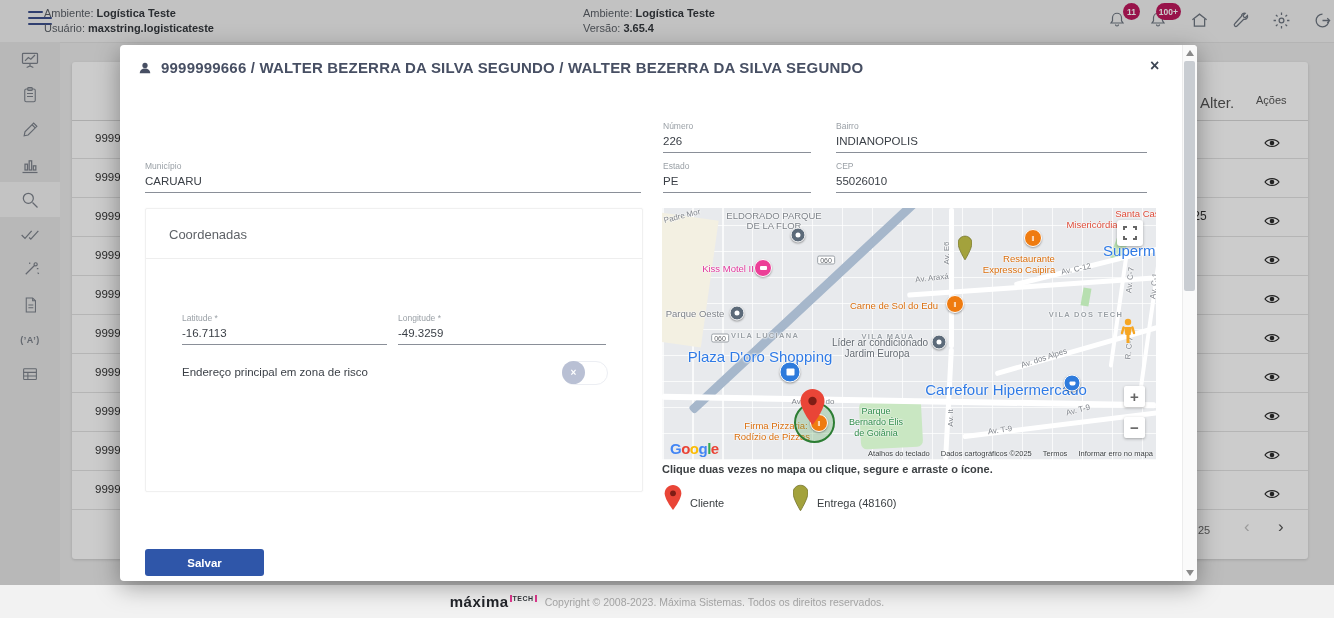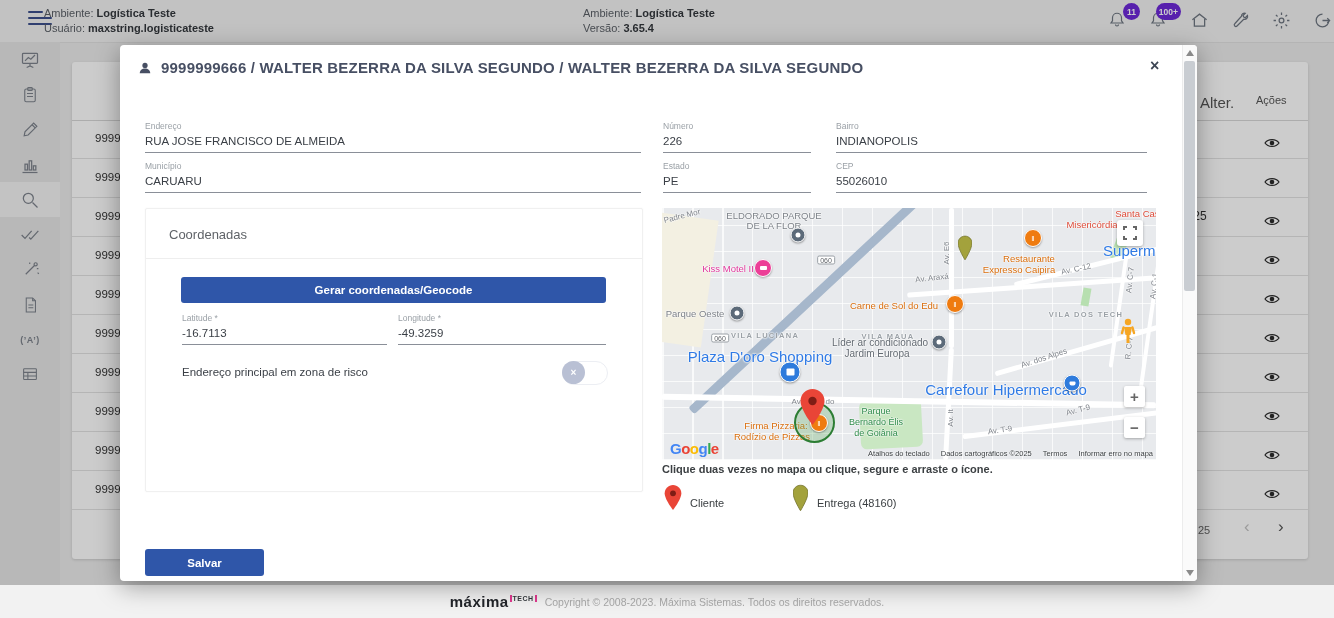--- a/index.html
+++ b/index.html
@@ -13,21 +13,21 @@
   .hamburger i:nth-child(1){width:15px;margin-top:0;}
   .hamburger i:nth-child(2){width:24px;}
   .hamburger i:nth-child(3){width:24px;}
   .hdr-block{position:absolute;top:6px;font-size:11px;color:#5a5f66;line-height:15px;}
   .hdr-block b{color:#34383d;}
   .hdr-left{left:44px;}
   .hdr-center{left:583px;}
   .hdr-icons{position:absolute;left:1106px;top:9px;display:flex;gap:19px;align-items:center;}
   .hicon{position:relative;width:22px;height:22px;display:flex;align-items:center;justify-content:center;cursor:pointer;}
   .hicon svg{stroke:#6e7681;fill:none;stroke-width:1.6;}
-  .badge{position:absolute;top:-6px;right:-12px;min-width:11px;height:17px;padding:0 3px;background:#6d28d9;border-radius:9px;color:#fff;font-size:8.5px;font-weight:bold;display:flex;align-items:center;justify-content:center;}
+  .badge{position:absolute;top:-6px;right:-12px;min-width:11px;height:17px;padding:0 3px;background:#be185d;border-radius:9px;color:#fff;font-size:8.5px;font-weight:bold;display:flex;align-items:center;justify-content:center;}
 
   .sidebar{position:absolute;left:0;top:42px;width:60px;height:543px;background:#e7e7e7;}
   .sb-item{width:60px;height:35px;display:flex;align-items:center;justify-content:center;cursor:pointer;}
   .sb-item.active{background:#f4f4f4;}
   .sb-item svg{stroke:#7d838c;fill:none;stroke-width:1.5;}
   .sb-item .txticon{font-size:9px;font-weight:bold;color:#7d838c;letter-spacing:0.5px;}
 
   .table-card{position:absolute;left:72px;top:62px;width:1236px;height:497px;background:#fff;border-radius:3px;box-shadow:0 1px 3px rgba(0,0,0,.15);}
   .t-headrow{position:absolute;left:0;top:22px;width:100%;height:36px;border-bottom:1px solid #d8d8d8;}
   .t-alter{position:absolute;left:1128px;top:10px;font-size:15px;color:#555;}
@@ -378,24 +378,20 @@
   <div class="modal">
     <div class="m-title-row">
       <svg width="14" height="14" viewBox="0 0 24 24" fill="#474f63">
           <circle cx="12" cy="7.5" r="4.5"></circle>
           <path d="M3 21c0-5 4-8 9-8s9 3 9 8z"></path>
         </svg>
       <span class="m-title">9999999666 / WALTER BEZERRA DA SILVA SEGUNDO / WALTER BEZERRA DA SILVA SEGUNDO</span>
     </div>
     <span class="m-close">×</span>
 
-    <div class="fld" style="left:25px;top:76px;width:496px;">
-      <div class="lb">Endereço</div>
-      <div class="vl">RUA JOSE FRANCISCO DE ALMEIDA</div>
-    </div>
     <div class="fld" style="left:543px;top:76px;width:148px;">
       <div class="lb">Número</div>
       <div class="vl">226</div>
     </div>
     <div class="fld" style="left:716px;top:76px;width:311px;">
       <div class="lb">Bairro</div>
       <div class="vl">INDIANOPOLIS</div>
     </div>
     <div class="fld" style="left:25px;top:116px;width:496px;">
       <div class="lb">Município</div>
@@ -406,21 +402,20 @@
       <div class="vl">PE</div>
     </div>
     <div class="fld" style="left:716px;top:116px;width:311px;">
       <div class="lb">CEP</div>
       <div class="vl">55026010</div>
     </div>
 
     <div class="coord-card">
       <div class="coord-h">Coordenadas</div>
       <div class="coord-div"></div>
-      <button class="geo-btn">Gerar coordenadas/Geocode</button>
       <div class="fld" style="left:36px;top:104px;width:205px;">
         <div class="lb">Latitude *</div>
         <div class="vl">-16.7113</div>
       </div>
       <div class="fld" style="left:252px;top:104px;width:208px;">
         <div class="lb">Longitude *</div>
         <div class="vl">-49.3259</div>
       </div>
       <div class="toggle-row">
         <span class="toggle-lbl">Endereço principal em zona de risco</span>

